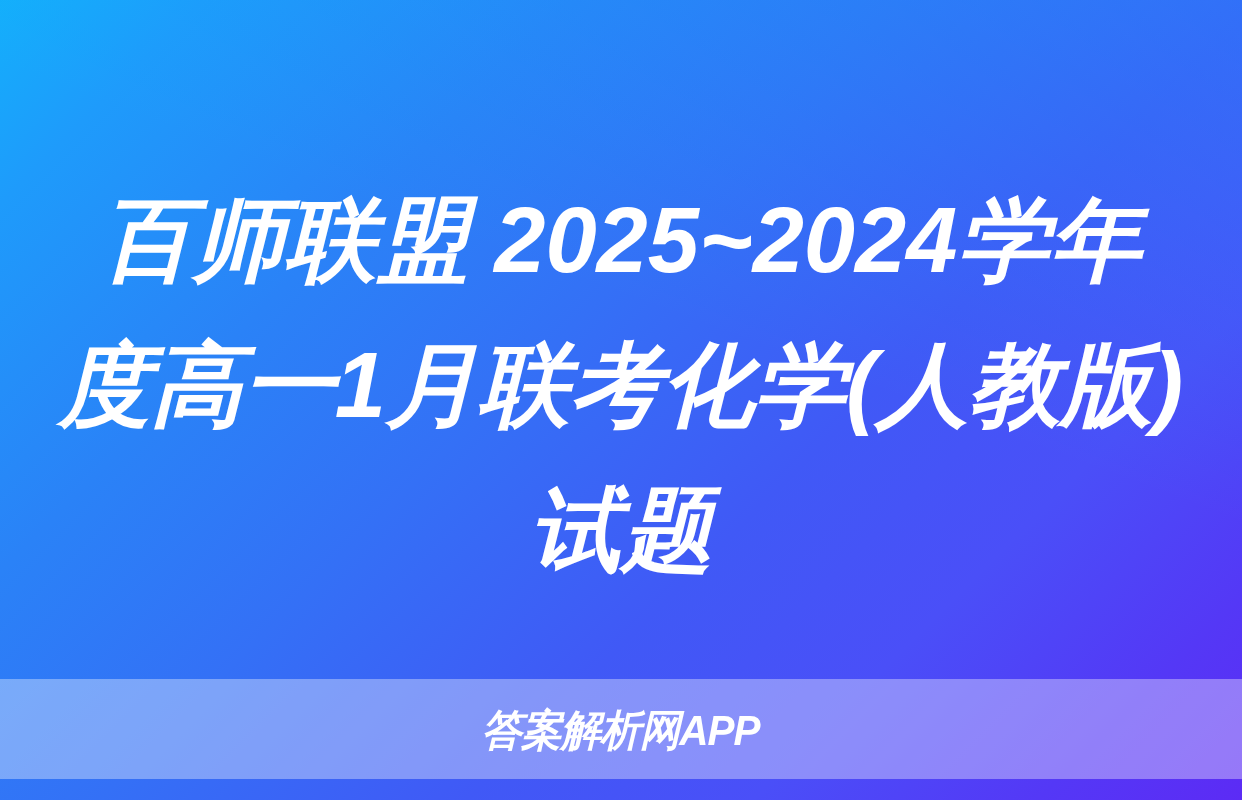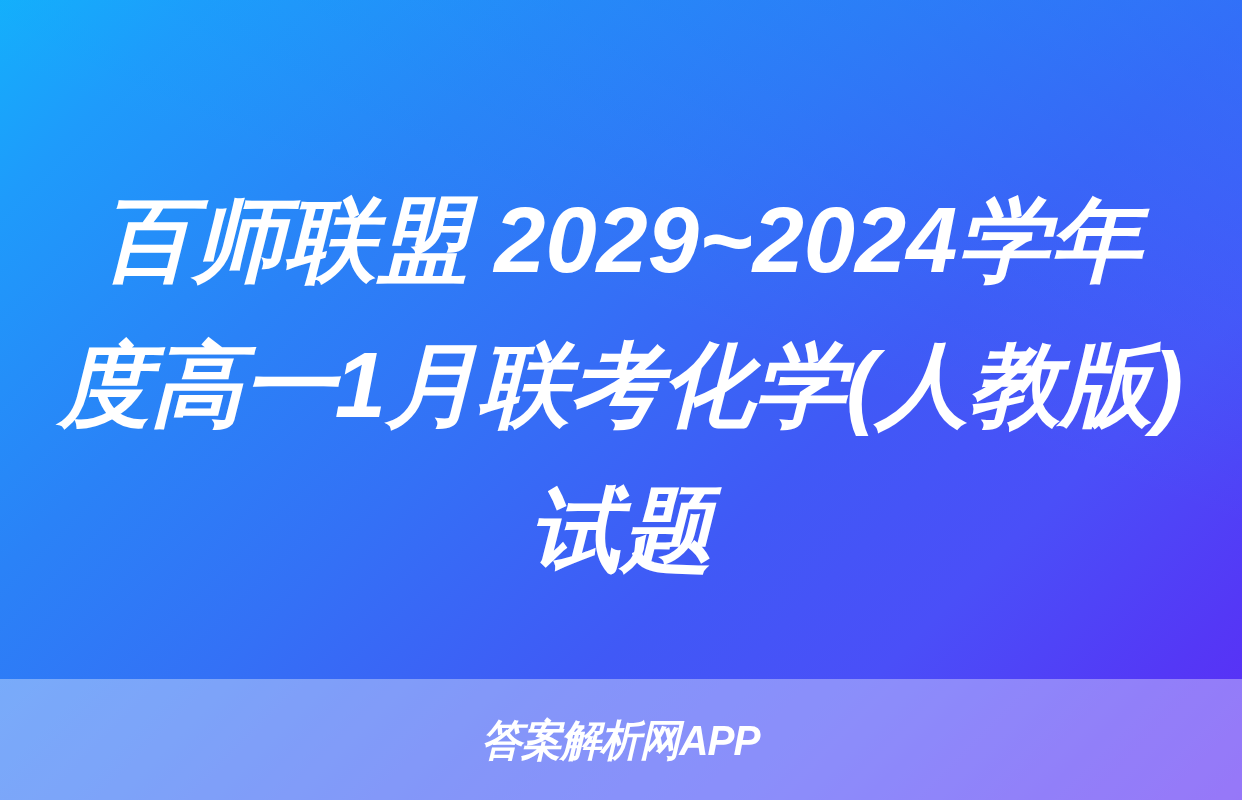--- a/index.html
+++ b/index.html
@@ -65,21 +65,21 @@
     letter-spacing: 0px;
     word-break: break-all;
     text-align: center;
   }
 
   .footer-band {
     position: absolute;
     left: 0;
     right: 0;
     top: 679px;
-    height: 121px;
+    height: 100px;
     background: rgba(255, 255, 255, 0.36);
     z-index: 4;
     display: flex;
     align-items: center;
     justify-content: center;
   }
 
   .footer-brand {
     color: #ffffff;
     font-family: "Liberation Sans", "DejaVu Sans", sans-serif;
@@ -93,20 +93,20 @@
     white-space: nowrap;
     margin-top: 2px;
   }
 </style>
 </head>
 <body>
 
 <div class="card">
 
   <div class="title-block">
-    <h1 class="title-text">百师联盟 2029~2024学年度高一1月联考化学(人教版)试题</h1>
+    <h1 class="title-text">百师联盟 2025~2024学年度高一1月联考化学(人教版)试题</h1>
   </div>
 
   <div class="footer-band">
     <span class="footer-brand">答案解析网APP</span>
   </div>
 
 </div>
 
 </body></html>

